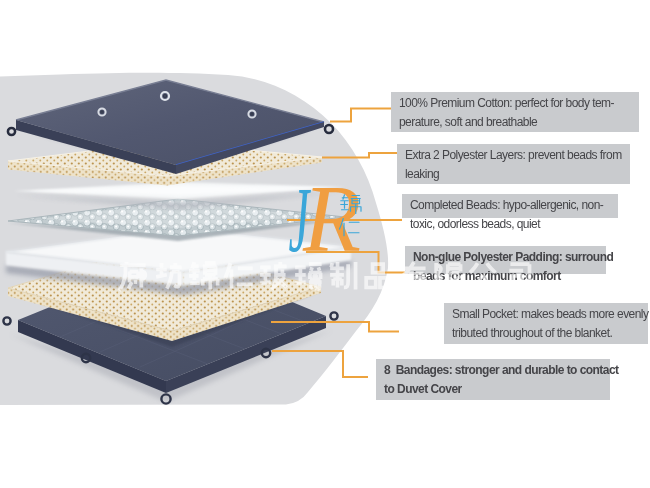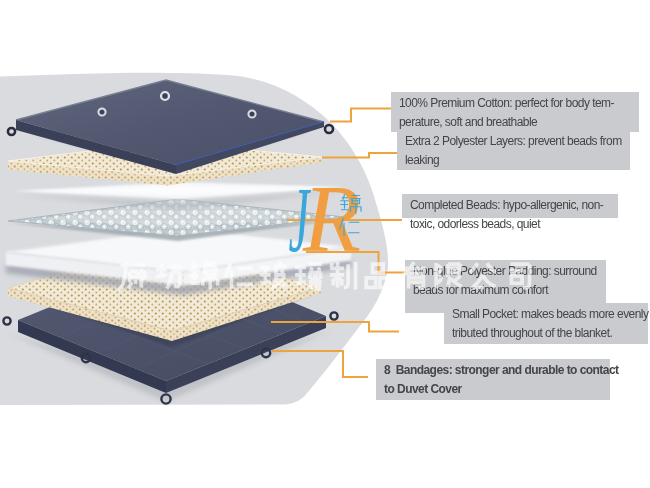--- a/index.html
+++ b/index.html
@@ -140,23 +140,23 @@
       <path d="M 16 2 H 26 M 15 6 H 27 M 16 9 H 26 M 16 6 V 13 M 26 6 V 13 M 16 13 H 26 M 14 17 H 28 M 21 13 V 26 M 14 17 V 23 M 28 17 V 23"></path>
     </g>
     <g id="ren" transform="translate(338,217) scale(0.75)">
       <path d="M 7 2 C 5 8 4 12 2 16 M 8 8 V 25 M 15 7 H 28 M 14 21 H 28"></path>
     </g>
   </g>
 </g>
 </svg>
 
 <div class="lb" style="left:391px;top:92px;width:248px;height:40px;">100% Premium Cotton: perfect for body tem-<br>perature, soft and breathable</div>
-<div class="lb" style="left:397px;top:130px;width:233px;height:40px;">Extra 2 Polyester Layers: prevent beads from<br>leaking</div>
+<div class="lb" style="left:397px;top:144px;width:233px;height:40px;">Extra 2 Polyester Layers: prevent beads from<br>leaking</div>
 <div class="lb" style="left:402px;top:194px;width:216px;height:24px;">Completed Beads: hypo-allergenic, non-<br>toxic, odorless beads, quiet</div>
-<div class="lb" style="left:405px;top:260px;width:201px;height:53px;">Non-glue Polyester Padding: surround<br>beads for maximum comfort</div>
+<div class="lb" style="left:405px;top:246px;width:201px;height:28px;font-weight:bold;">Non-glue Polyester Padding: surround<br>beads for maximum comfort</div>
 <div class="lb" style="left:399px;top:303px;width:204px;height:41px;margin-left:45px;">Small Pocket: makes beads more evenly dis-<br>tributed throughout of the blanket.</div>
 <div class="lb" style="left:376px;top:359px;width:234px;height:41px;font-weight:bold;">8&nbsp; Bandages: stronger and durable to contact<br>to Duvet Cover</div>
 
 <svg id="wm" width="650" height="488" viewBox="0 0 650 488">
 <g stroke="#ffffff" stroke-width="3.5" fill="none" opacity="0.65" stroke-linecap="butt">
   <g transform="translate(118,261) scale(1.06)">
         <path d="M 2 4 H 26 M 8 1 V 4 M 7 4 V 12 C 6 19 4 24 1 28 M 11 10 H 19 M 11 15 H 19 M 11 10 V 20 M 19 10 V 16 M 13 20 L 10 26 M 15 20 H 18 M 22 7 V 25 M 22 10 C 27 10 27 16 22 17"></path>
       </g>
   <g transform="translate(153,261) scale(1.06)">
         <path d="M 3 8 H 13 M 8 2 V 15 M 3 15 L 13 13 M 16 6 H 27 M 21 2 V 6 M 18 10 C 17 17 16 21 13 26 M 18 10 H 25 M 25 10 V 20 C 25 25 23 25 20 23"></path>

